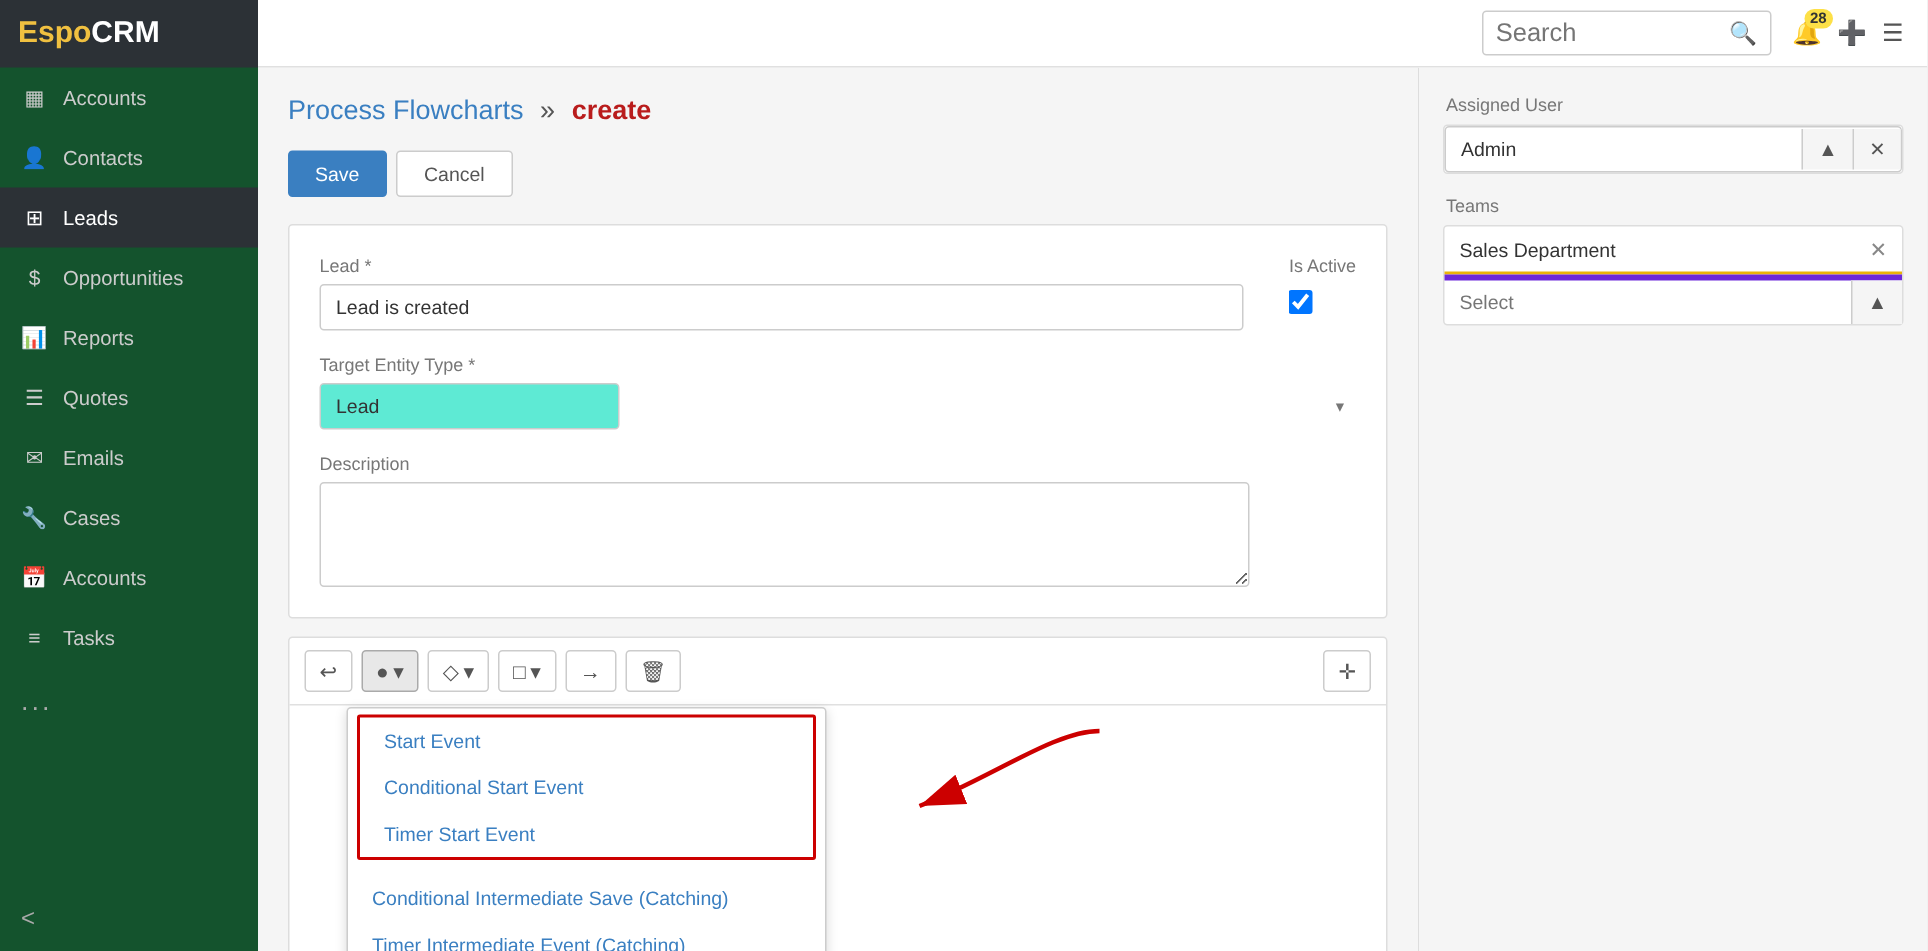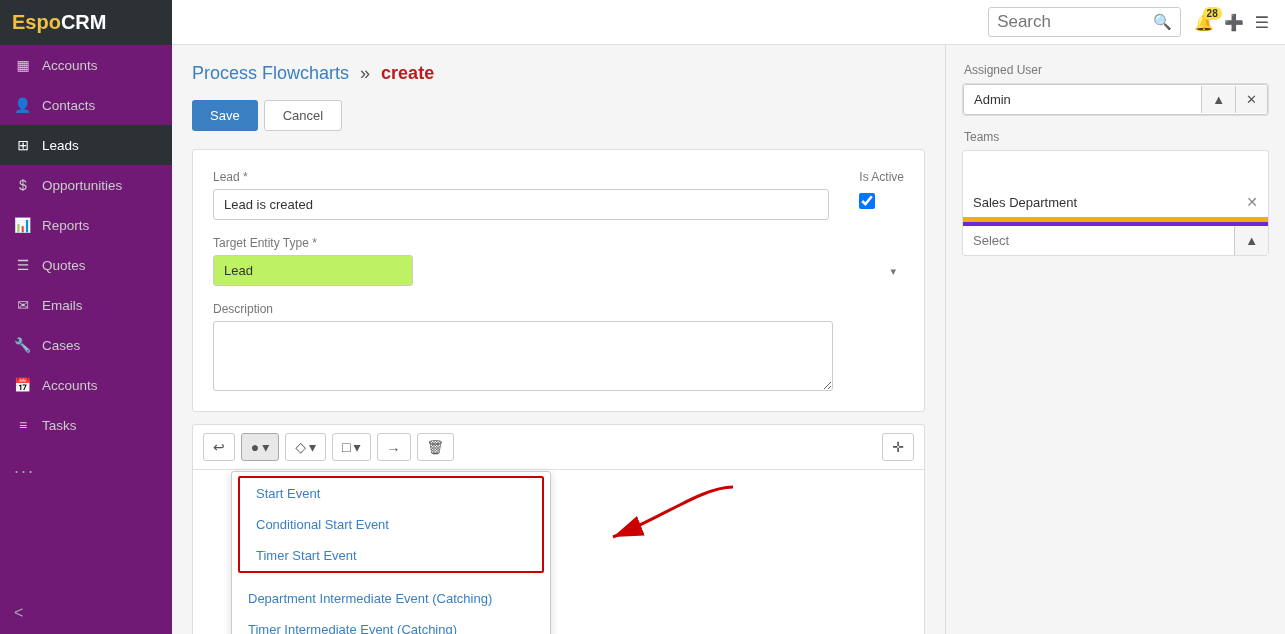--- a/index.html
+++ b/index.html
@@ -1,21 +1,21 @@
 <!DOCTYPE html>
 <html><head>
   <meta charset="utf-8">
   <style>
     * { box-sizing: border-box; margin: 0; padding: 0; }
     body { font-family: 'Helvetica Neue', Arial, sans-serif; font-size: 14px; background: #f0f0f0; display: flex; height: 634px; overflow: hidden; }
 
     
     .sidebar {
       width: 172px;
-      background: #701a75;
+      background: #14532d;
       color: #adb5bd;
       display: flex;
       flex-direction: column;
       flex-shrink: 0;
       height: 100%;
     }
     .sidebar-logo {
       padding: 10px 12px;
       background: #2c3136;
       display: flex;
@@ -215,21 +215,21 @@
       position: relative;
       display: inline-block;
     }
     .select-wrapper select {
       appearance: none;
       border: 1px solid #ccc;
       border-radius: 3px;
       padding: 7px 30px 7px 10px;
       font-size: 13px;
       color: #333;
-      background: #bef264;
+      background: #5eead4;
       outline: none;
       min-width: 200px;
       cursor: pointer;
     }
     .select-arrow {
       position: absolute;
       right: 8px;
       top: 50%;
       transform: translateY(-50%);
       pointer-events: none;
@@ -368,24 +368,23 @@
       cursor: pointer;
       color: #555;
       font-size: 13px;
     }
 
     .teams-tag {
       display: flex;
       align-items: center;
       justify-content: space-between;
       padding: 7px 10px;
-      border-bottom: 5px solid #eab308;
+      border-bottom: 2px solid #eab308;
       font-size: 13px;
       color: #333;
-      margin-top: 36px;
     }
     .teams-tag-remove {
       cursor: pointer;
       color: #888;
       font-size: 14px;
       border: none;
       background: none;
     }
     .teams-select-row {
       display: flex;
@@ -545,21 +544,21 @@
 
         <div class="dropdown-menu">
 
           <div class="dropdown-highlight">
             <div class="dropdown-item">Start Event</div>
             <div class="dropdown-item">Conditional Start Event</div>
             <div class="dropdown-item">Timer Start Event</div>
           </div>
 
           <div class="dropdown-section">
-            <div class="dropdown-item">Department Intermediate Event (Catching)</div>
+            <div class="dropdown-item">Conditional Intermediate Save (Catching)</div>
             <div class="dropdown-item">Timer Intermediate Event (Catching)</div>
           </div>
 
         </div>
 
         <div class="arrow-annotation">
           <svg width="160" height="80" viewBox="0 0 160 80">
             <defs>
               <marker id="arrowhead" markerWidth="10" markerHeight="7" refX="10" refY="3.5" orient="auto">
                 <polygon points="0 0, 10 3.5, 0 7" fill="#cc0000"></polygon>

